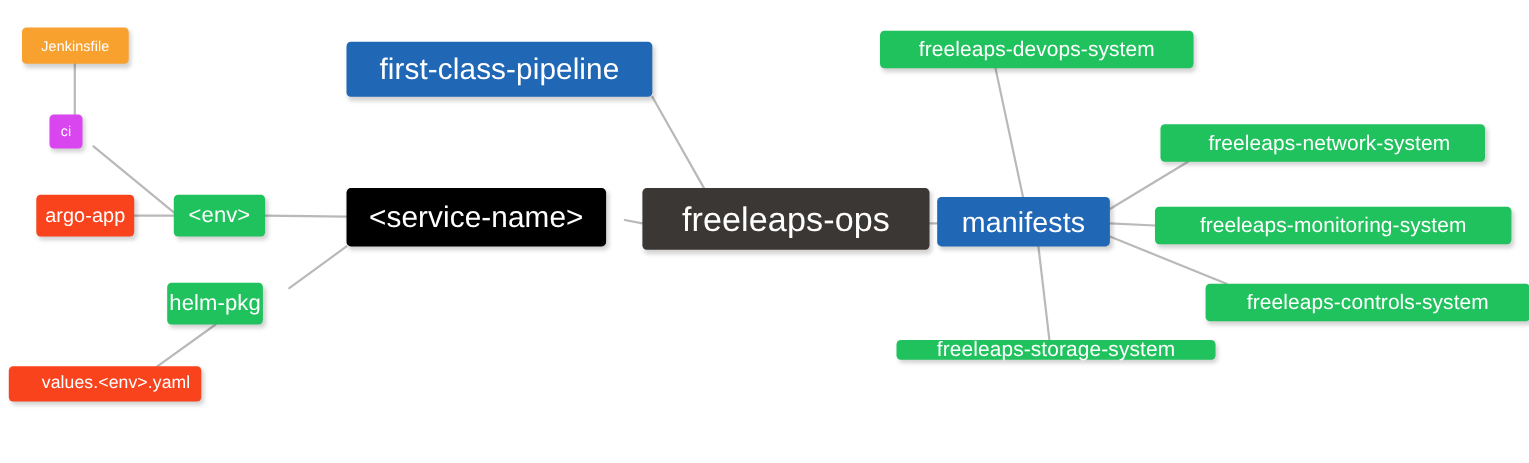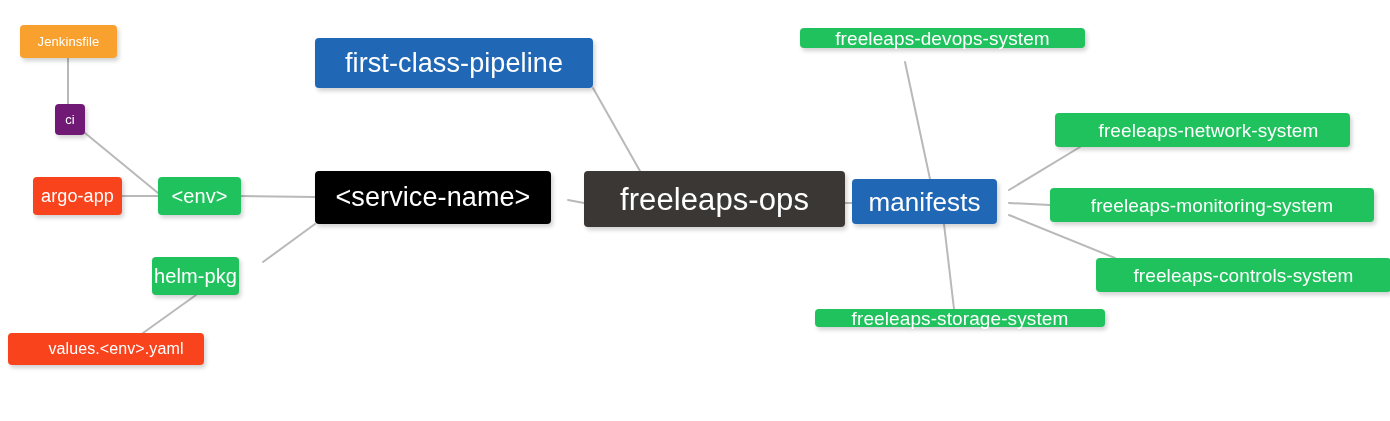--- a/index.html
+++ b/index.html
@@ -63,28 +63,28 @@
       <polyline class="edge" points="568,200 584,203" stroke="#b9b9b9"></polyline>
       <polyline class="edge" points="845,203 852,203" stroke="#b9b9b9"></polyline>
       <polyline class="edge" points="930,179 905,62" stroke="#b9b9b9"></polyline>
       <polyline class="edge" points="1009,190 1080,147" stroke="#b9b9b9"></polyline>
       <polyline class="edge" points="1009,203 1050,205" stroke="#b9b9b9"></polyline>
       <polyline class="edge" points="1009,215 1115,258" stroke="#b9b9b9"></polyline>
       <polyline class="edge" points="944,224 954,309" stroke="#b9b9b9"></polyline>
     </svg>
   <div id="node-layer">
       <div class="node" style="left: 20px; top: 25px; width: 97px; height: 33px; background: rgb(249, 161, 46); font-size: 13px;">Jenkinsfile</div>
-      <div class="node" style="left: 55px; top: 104px; width: 30px; height: 31px; background: #701a75; font-size: 13px;">ci</div>
+      <div class="node" style="left: 45px; top: 104px; width: 30px; height: 31px; background: #d946ef; font-size: 13px;">ci</div>
       <div class="node" style="left: 33px; top: 177px; width: 89px; height: 38px; background: rgb(249, 67, 28); font-size: 18px; text-align: center;">argo-app</div>
       <div class="node" style="left: 158px; top: 177px; width: 83px; height: 38px; background: rgb(31, 194, 92); font-size: 20px;">&lt;env&gt;</div>
       <div class="node" style="left: 152px; top: 257px; width: 87px; height: 38px; background: rgb(31, 194, 92); font-size: 20px; text-align: right;">helm-pkg</div>
-      <div class="node" style="left: 8px; top: 333px; width: 196px; height: 32px; background: rgb(249, 67, 28); font-size: 16px; padding-left: 20px;">values.&lt;env&gt;.yaml</div>
+      <div class="node" style="left: 8px; top: 333px; width: 175px; height: 32px; background: rgb(249, 67, 28); font-size: 16px; padding-left: 20px;">values.&lt;env&gt;.yaml</div>
       <div class="node" style="left: 315px; top: 38px; width: 278px; height: 50px; background: rgb(32, 103, 181); font-size: 27px;">first-class-pipeline</div>
       <div class="node" style="left: 315px; top: 171px; width: 236px; height: 53px; background: #000000; font-size: 27px;">&lt;service-name&gt;</div>
       <div class="node" style="left: 584px; top: 171px; width: 261px; height: 56px; background: rgb(59, 55, 52); font-size: 31px;">freeleaps-ops</div>
-      <div class="node" style="left: 852px; top: 179px; width: 145px; height: 45px; background: rgb(32, 103, 181); font-size: 26px;">manifests</div>
-      <div class="node" style="left: 800px; top: 28px; width: 285px; height: 20px; background: rgb(31, 194, 92); font-size: 19px;">freeleaps-devops-system</div>
+      <div class="node" style="left: 852px; top: 179px; width: 157px; height: 45px; background: rgb(32, 103, 181); font-size: 26px;">manifests</div>
+      <div class="node" style="left: 800px; top: 28px; width: 285px; height: 34px; background: rgb(31, 194, 92); font-size: 19px;">freeleaps-devops-system</div>
       <div class="node" style="left: 1055px; top: 113px; width: 295px; height: 34px; background: rgb(31, 194, 92); font-size: 19px; padding-left: 12px;">freeleaps-network-system</div>
       <div class="node" style="left: 1050px; top: 188px; width: 324px; height: 34px; background: rgb(31, 194, 92); font-size: 19px;">freeleaps-monitoring-system</div>
       <div class="node" style="left: 1060px; top: 258px; width: 295px; height: 34px; background: rgb(31, 194, 92); font-size: 19px; margin-left: 36px;">freeleaps-controls-system</div>
       <div class="node" style="left: 815px; top: 309px; width: 290px; height: 18px; background: rgb(31, 194, 92); font-size: 19px;">freeleaps-storage-system</div>
     </div>
 </div>
 
 </body></html>

